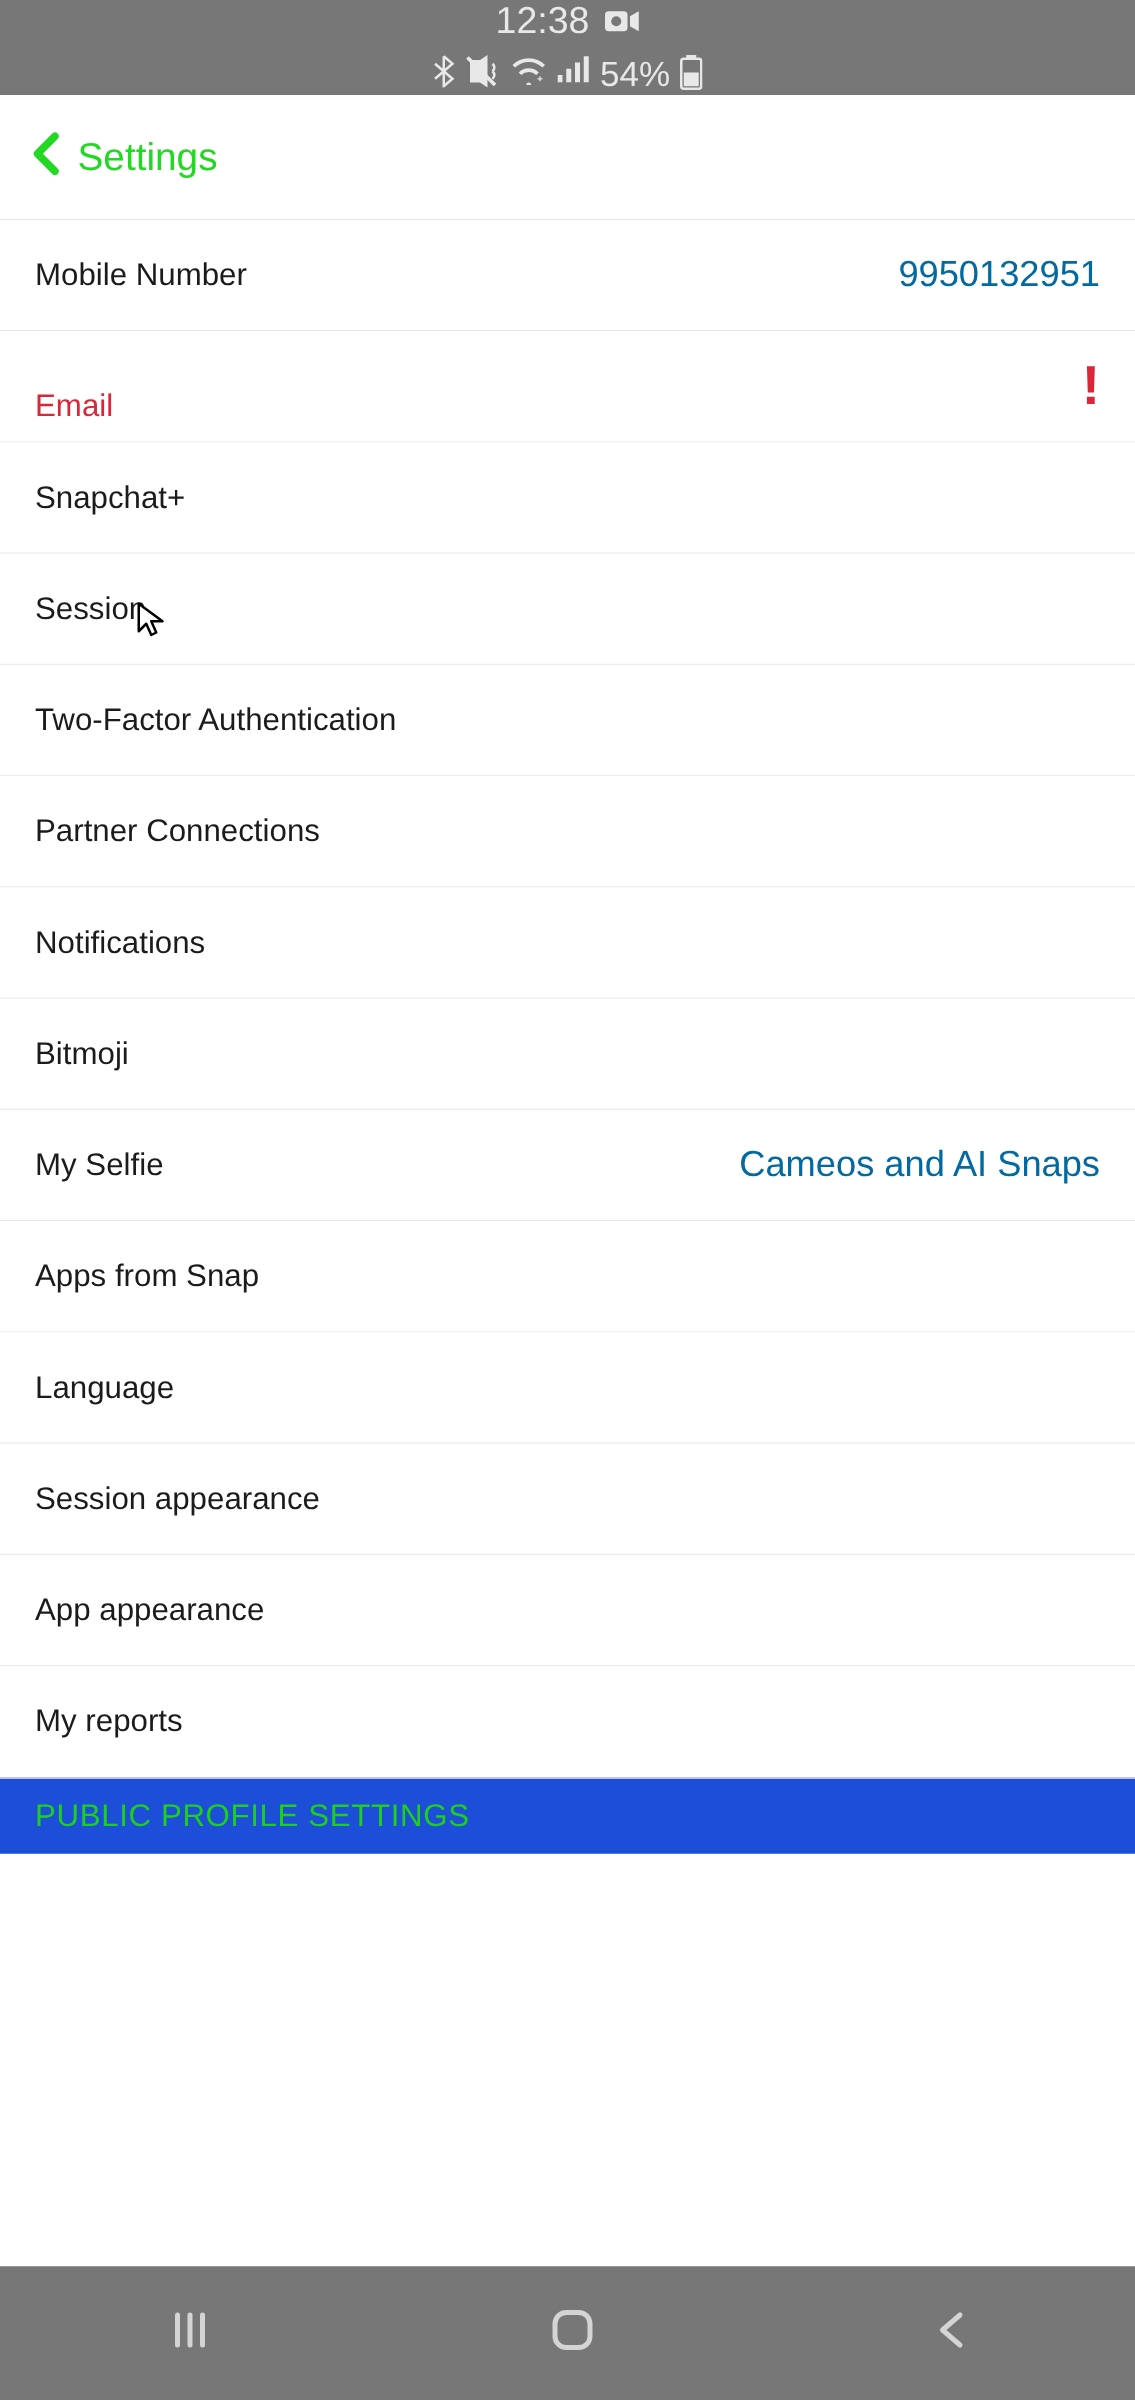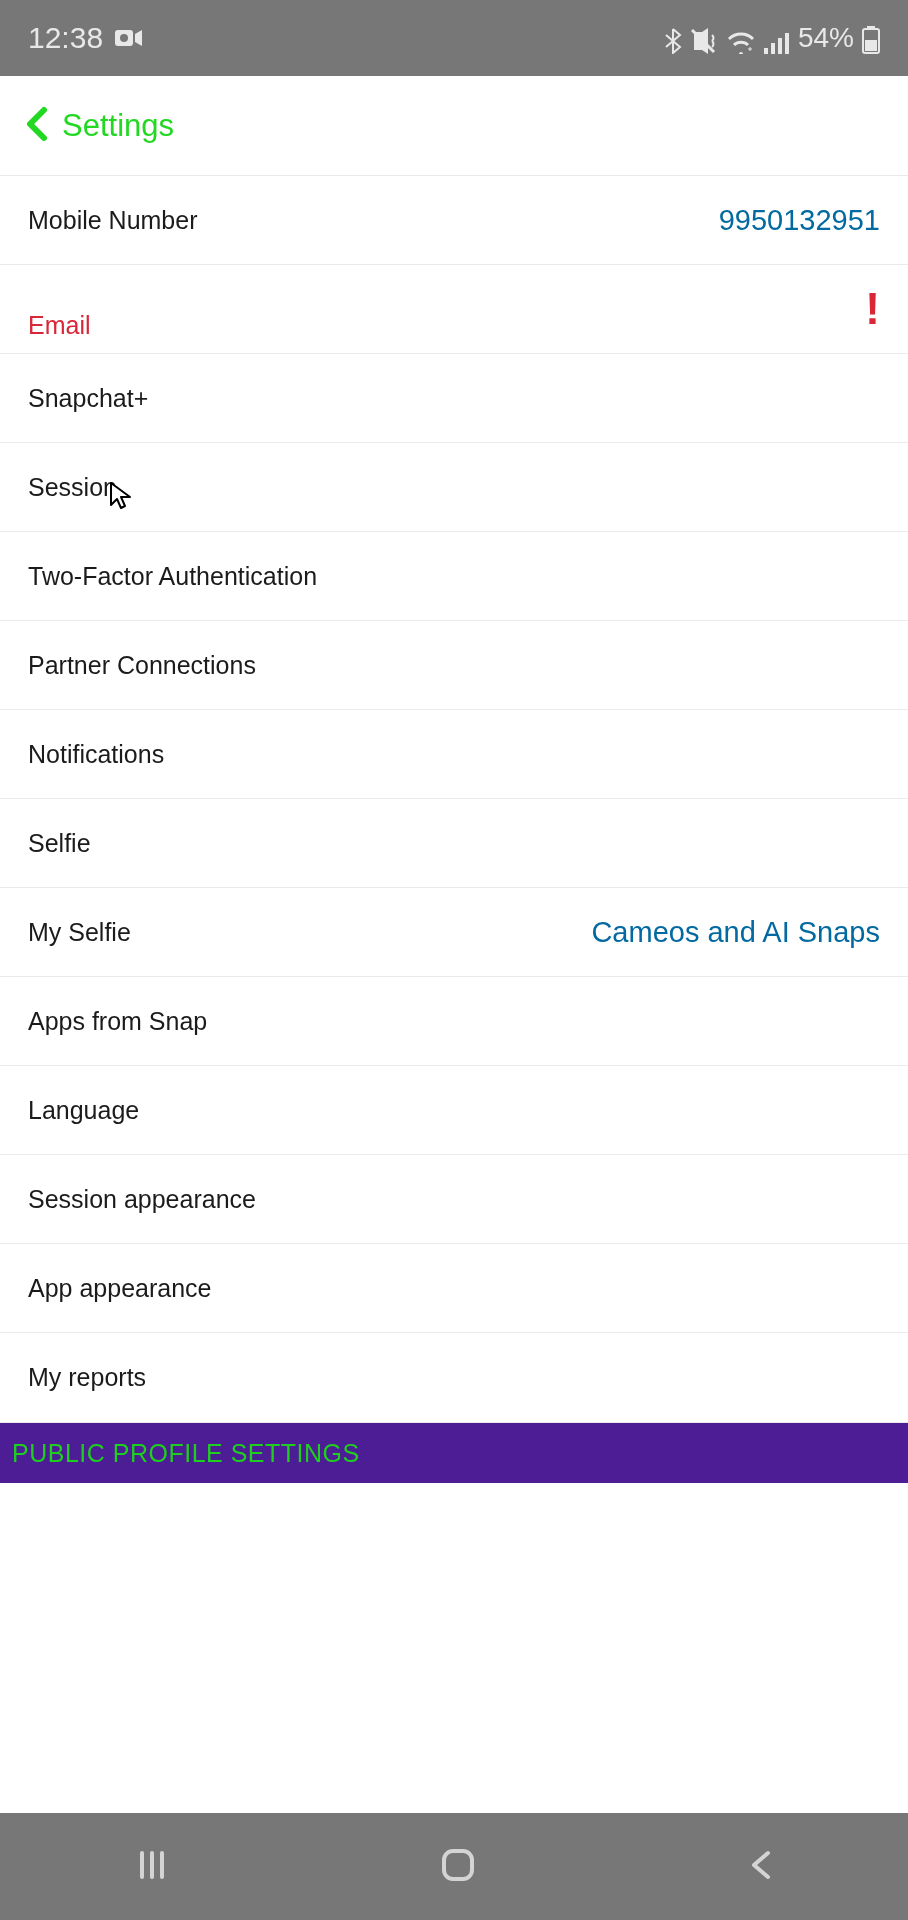--- a/index.html
+++ b/index.html
@@ -12,23 +12,24 @@
   }
   .status-bar {
     height: 76px;
     background: #777777;
     color: #e8e8e8;
     display: flex;
     align-items: center;
     justify-content: space-between;
     padding: 0 28px;
     font-size: 30px;
+    flex-direction: column;
   }
   .status-left { display: flex; align-items: center; gap: 12px; }
-  .status-right { display: flex; align-items: flex-end; gap: 8px; font-size: 28px; }
+  .status-right { display: flex; align-items: flex-start; gap: 8px; font-size: 28px; }
   .status-right svg, .status-left svg { display: block; }
   .header {
     height: 100px;
     display: flex;
     align-items: center;
     padding-left: 24px;
     border-bottom: 1px solid #e9e9e9;
     gap: 14px;
   }
   .header-back { color: #23d823; }
@@ -42,24 +43,24 @@
     padding: 0 28px;
     border-bottom: 1px solid #eaeaea;
     background: #fff;
   }
   .row-label { font-size: 25px; color: #1b1b1b; font-weight: 400; }
   .row-value { font-size: 29px; color: #0369a1; }
   .row-danger .row-label { color: #d92638; margin-top: 32px; }
   .alert-icon { color: #d92638; font-size: 44px; font-weight: 700; line-height: 0;}
   .section-header {
     height: 61px;
-    background: #4c1d95;
-    display: flex;
-    align-items: center;
-    padding: 0 12px;
+    background: #1d4ed8;
+    display: flex;
+    align-items: center;
+    padding: 0 28px;
     color: #1ecf1e;
     font-size: 25px;
     font-weight: 500;
     letter-spacing: 0.5px;
     border-top: 1px solid #eaeaea;
   }
   .nav-bar {
     position: absolute;
     bottom: 0;
     left: 0;
@@ -169,21 +170,21 @@
 
   <div class="row">
     <span class="row-label">Partner Connections</span>
   </div>
 
   <div class="row">
     <span class="row-label">Notifications</span>
   </div>
 
   <div class="row">
-    <span class="row-label">Selfie</span>
+    <span class="row-label">Bitmoji</span>
   </div>
 
   <div class="row">
     <span class="row-label">My Selfie</span>
     <span class="row-value">Cameos and AI Snaps</span>
   </div>
 
   <div class="row">
     <span class="row-label">Apps from Snap</span>
   </div>

